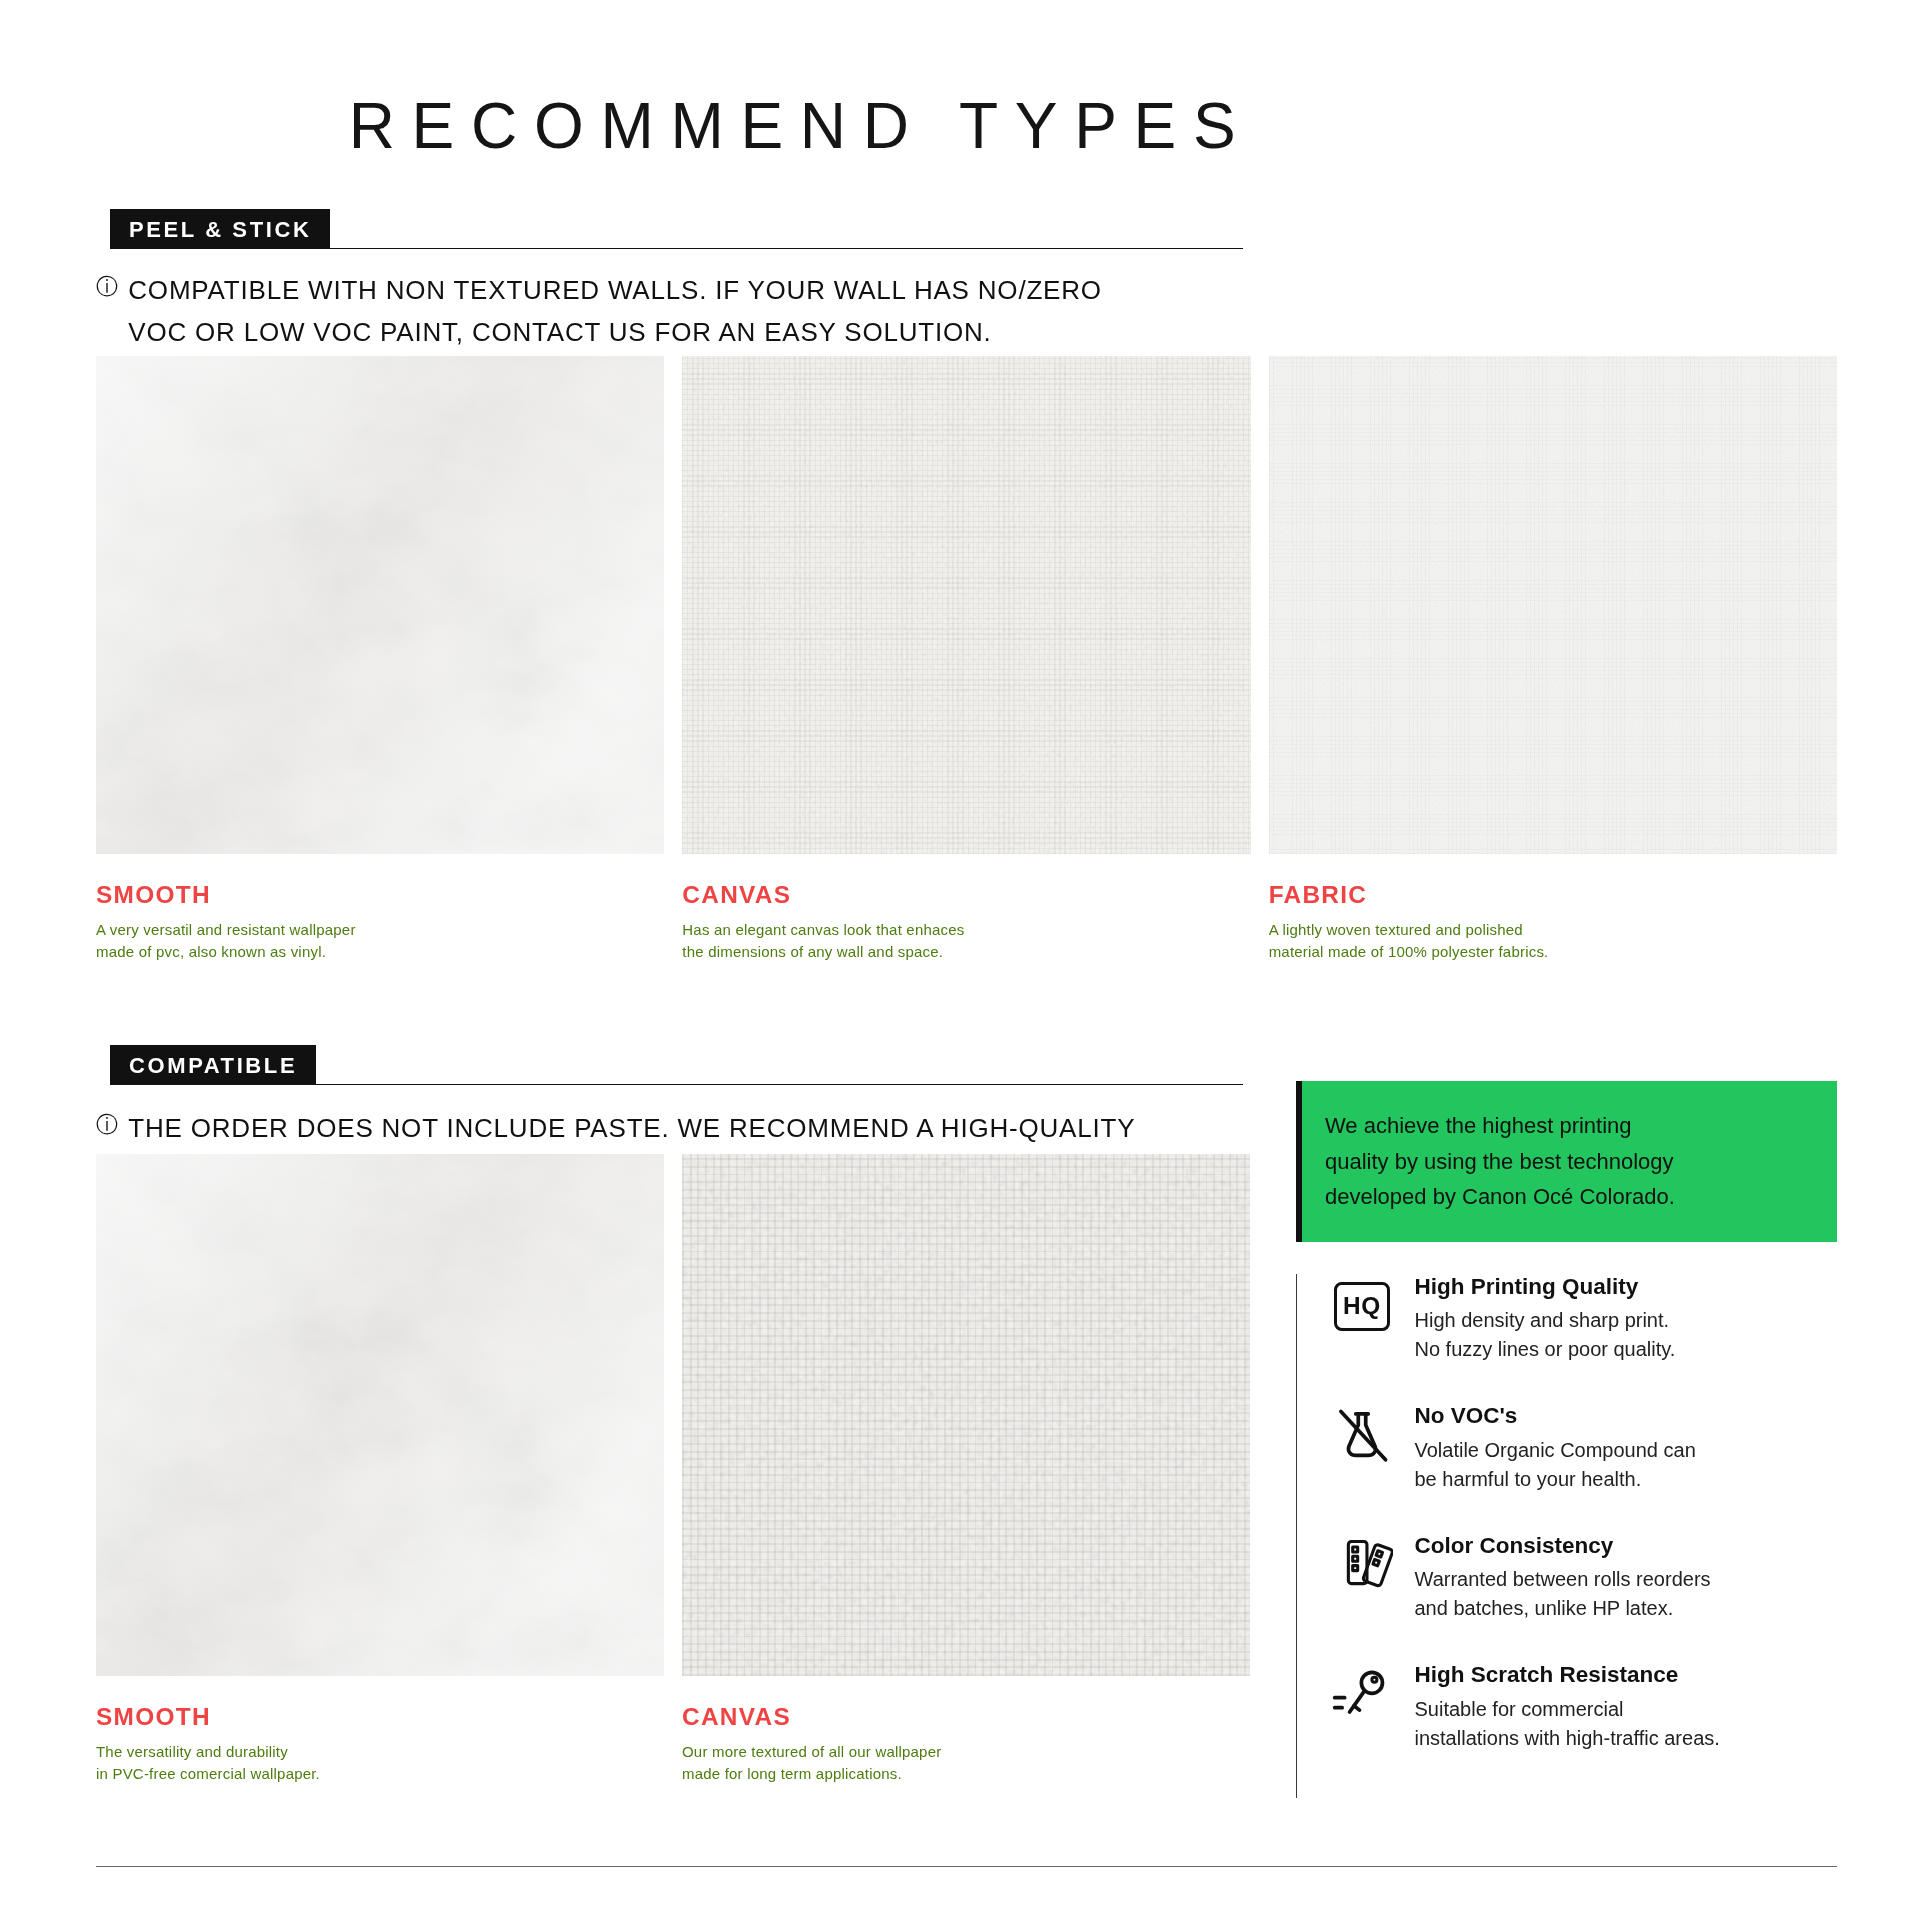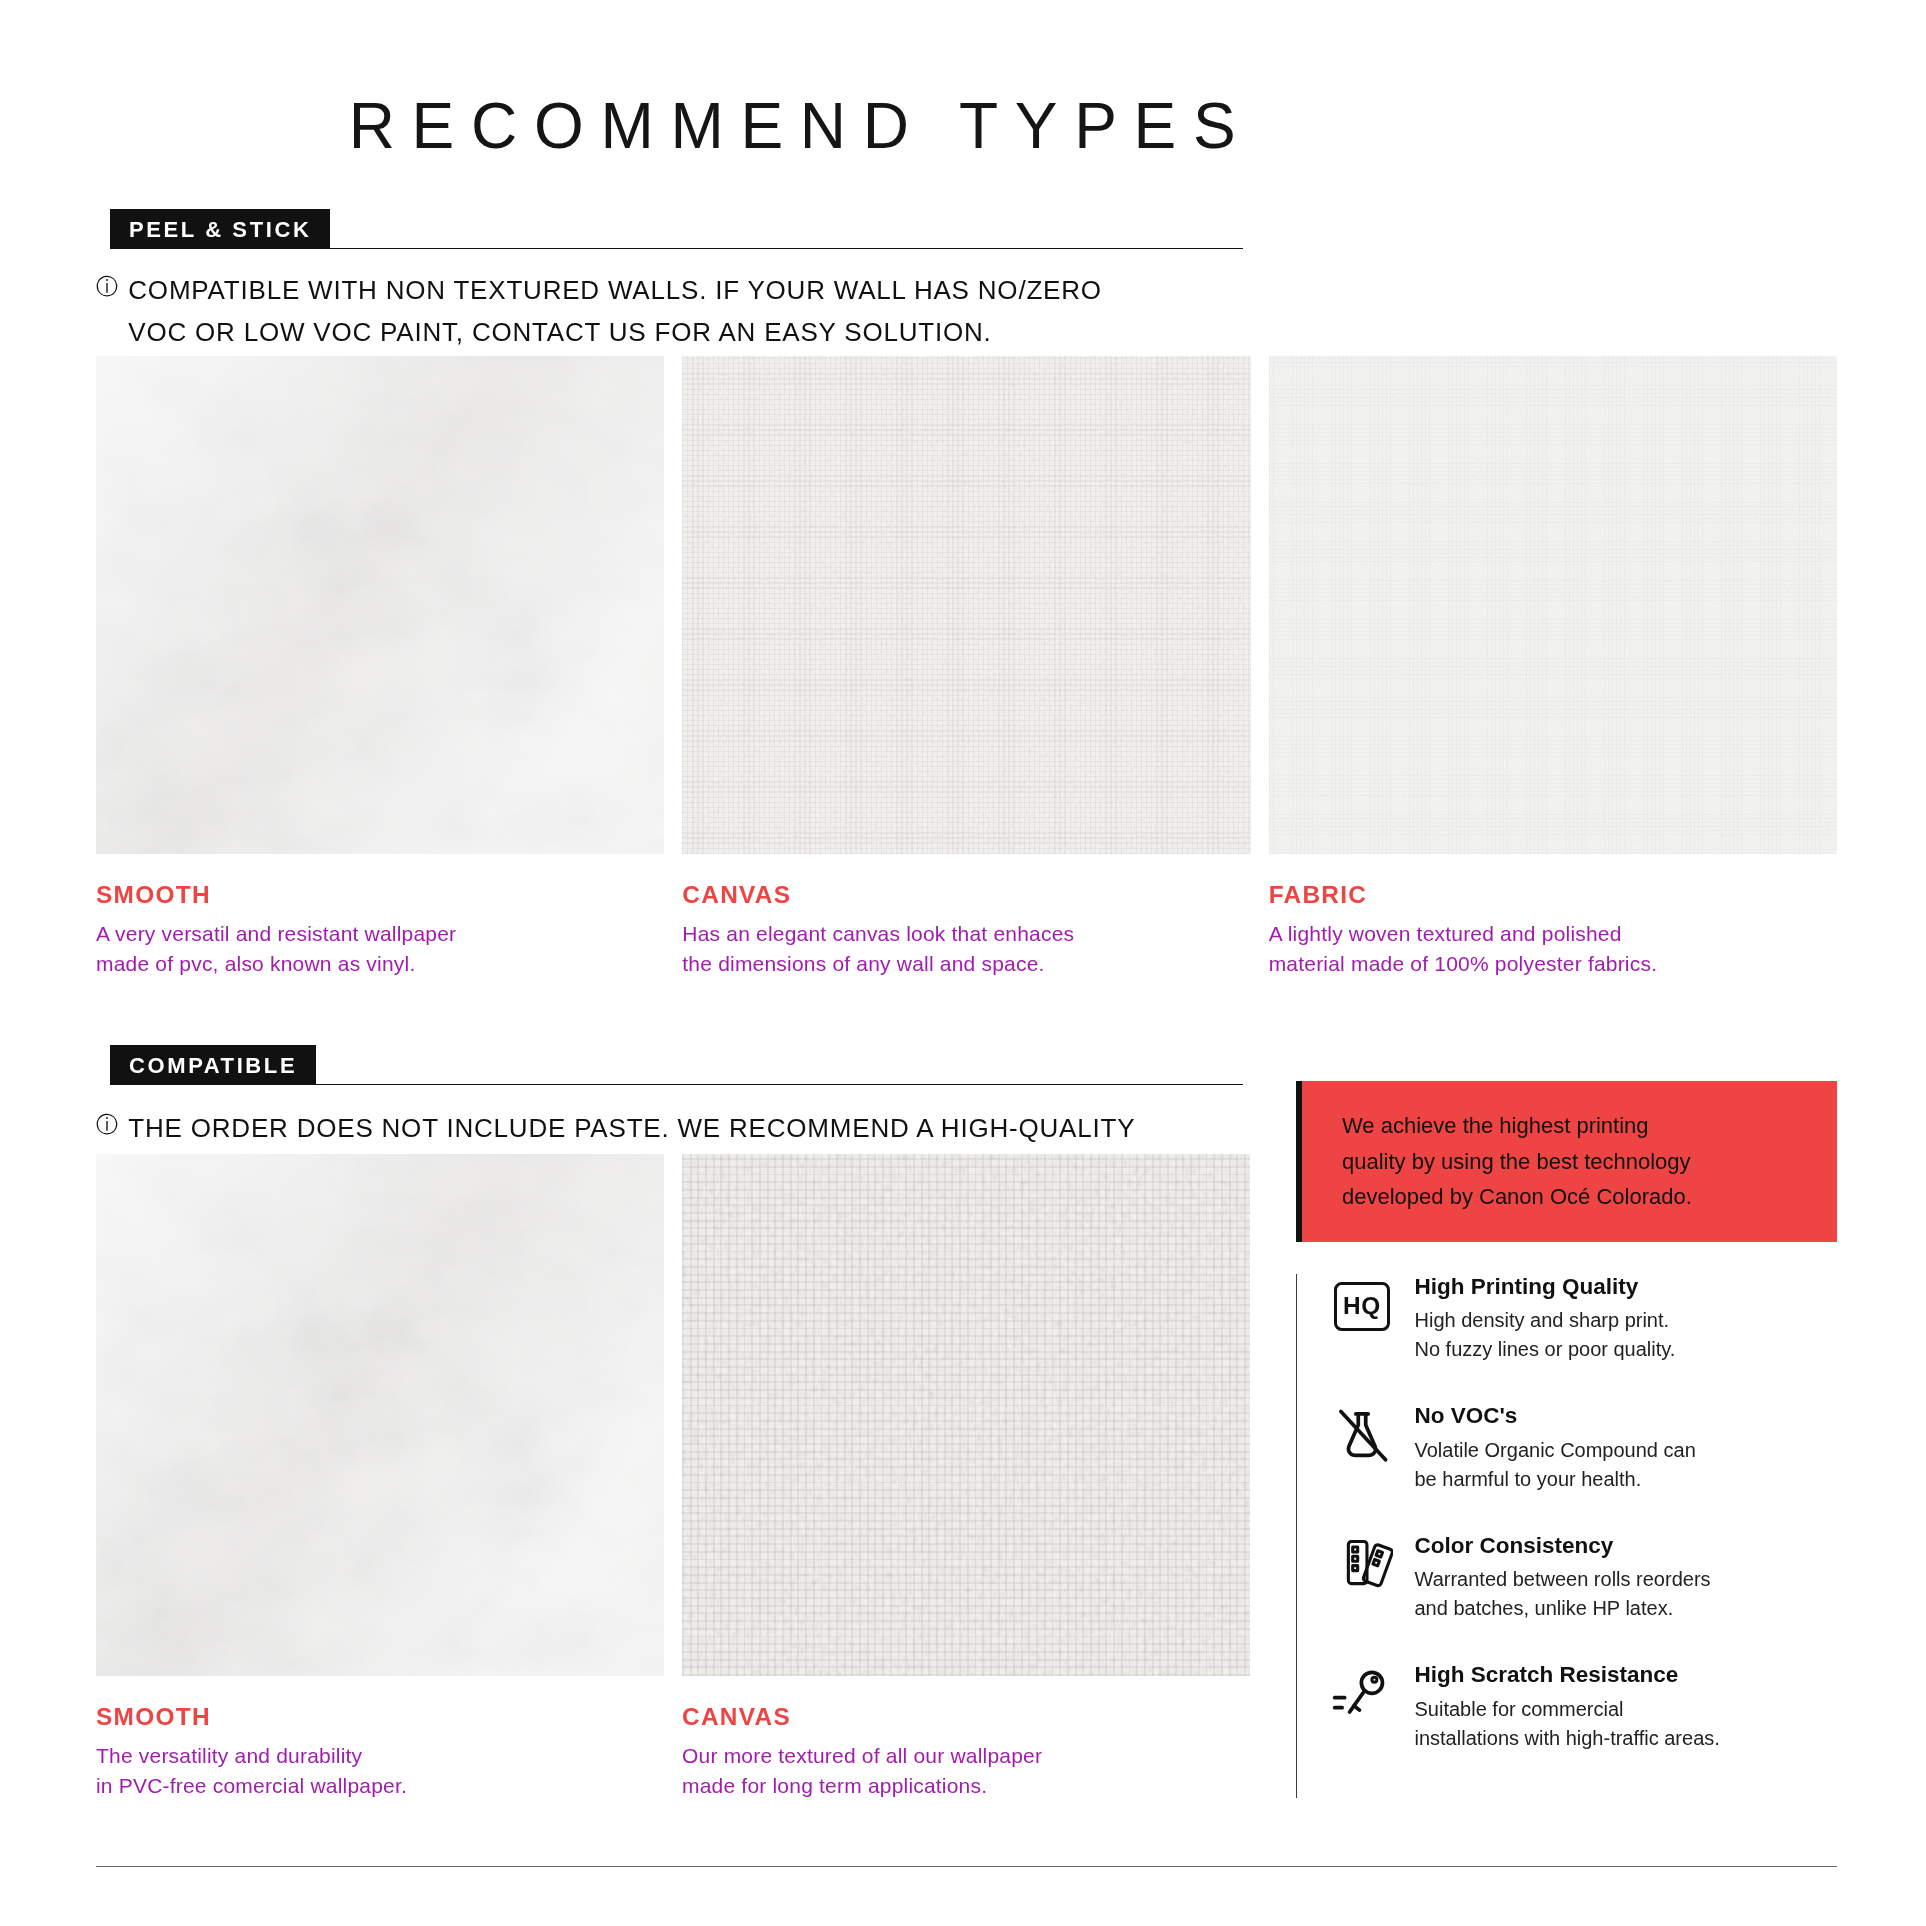--- a/index.html
+++ b/index.html
@@ -38,26 +38,26 @@
   .tx-fabric { background:#f4f4f2; }
   .tx-fabric::after { background:
       repeating-linear-gradient(90deg, rgba(70,64,58,0.04) 0 0.6px, rgba(0,0,0,0) 0.6px 3.9px),
       repeating-linear-gradient(0deg, rgba(70,64,58,0.03) 0 0.6px, rgba(0,0,0,0) 0.6px 3.9px); }
   .tx-canvas-heavy { background:#f2f1ee; }
   .tx-canvas-heavy::after { background:
       repeating-linear-gradient(0deg, rgba(60,55,48,0.07) 0 1.9px, rgba(0,0,0,0) 1.9px 7.7px),
       repeating-linear-gradient(90deg, rgba(60,55,48,0.07) 0 1.9px, rgba(0,0,0,0) 1.9px 7.7px); }
 
   .cap-name { margin-top:27px; font-size:24.4px; font-weight:700; letter-spacing:1.3px; color:#ef4444; }
-  .cap-desc { margin-top:10.3px; font-size:21px; line-height:1.42; letter-spacing:0.2px;
-              color:#a21caf; white-space:pre-line; }
+  .cap-desc { margin-top:10.3px; font-size:15px; line-height:1.42; letter-spacing:0.2px;
+              color:#4d7c0f; white-space:pre-line; }
 
   .quality-box { position:absolute; left:1296px; top:1081px; width:541px;
-                 background:#ef4444; border-left:6.4px solid #111;
-                 padding:27px 40px; font-size:22px; line-height:1.62; color:#111; white-space:pre-line; }
+                 background:#22c55e; border-left:6.4px solid #111;
+                 padding:27px 23px; font-size:22px; line-height:1.62; color:#111; white-space:pre-line; }
 
   .features { position:absolute; left:1296px; top:1274px; width:541px;
               border-left:1.9px solid #3a3a3a; padding-left:33px; padding-bottom:45px;
               display:flex; flex-direction:column; gap:39px; }
   .feature { display:flex; gap:20.5px; }
   .feature-icon { width:64px; height:64px; flex:0 0 auto; display:flex; align-items:center; justify-content:center; }
   .feature-icon svg { width:62px; height:62px; }
   .hq-box { width:56px; height:49px; border:3.9px solid #111; border-radius:7.7px;
             display:flex; align-items:center; justify-content:center;
             font-weight:800; font-size:24.4px; letter-spacing:0.6px; color:#111; }

